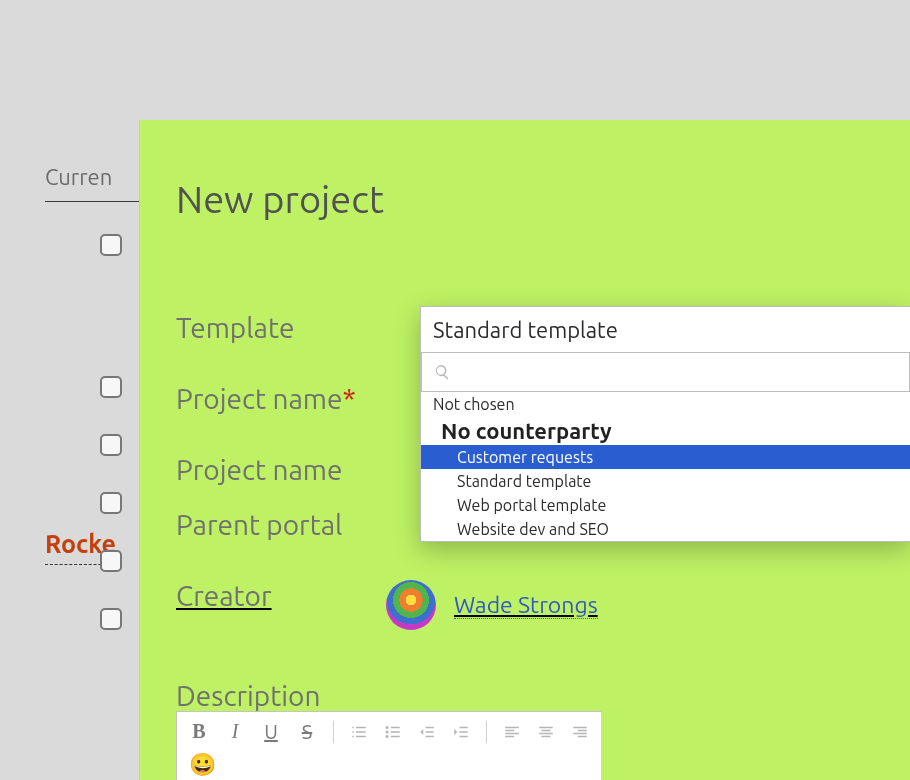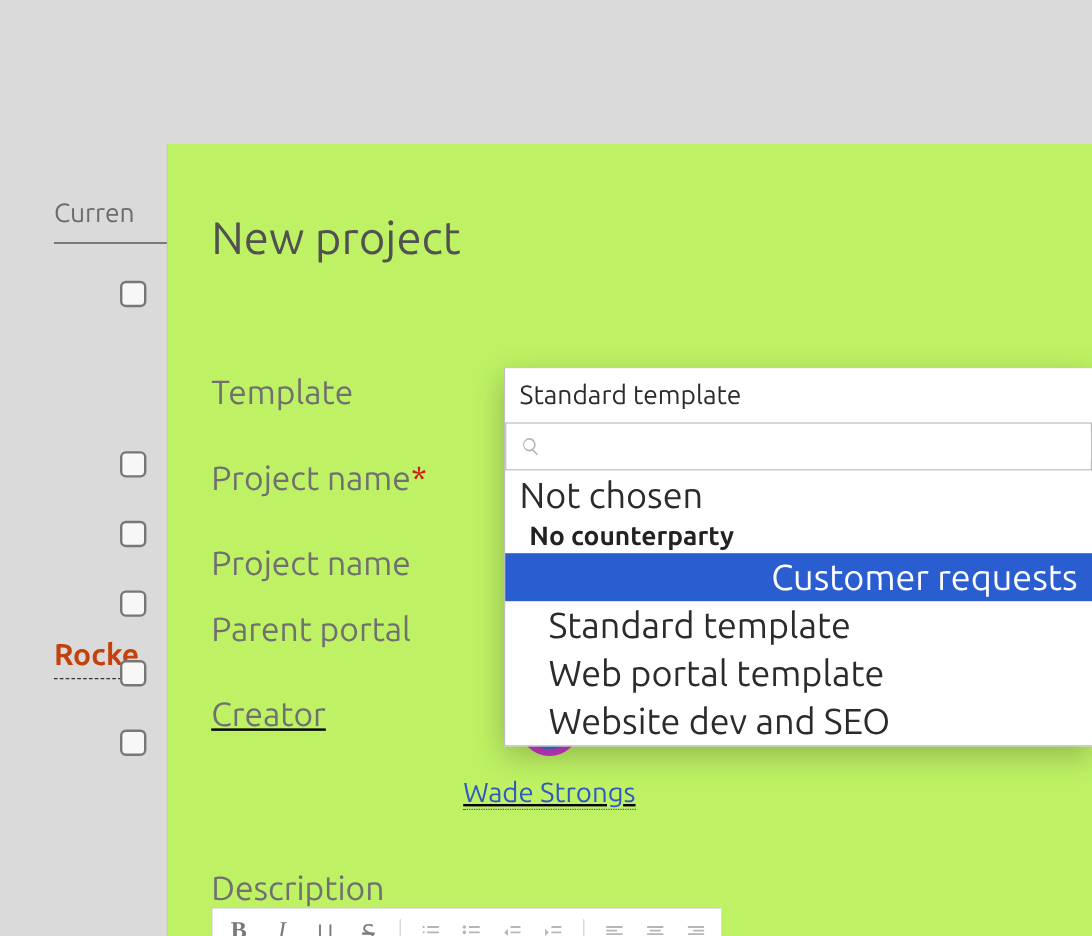--- a/index.html
+++ b/index.html
@@ -131,43 +131,41 @@
   opacity: .55;
 }
 .dd-search input {
   border: none;
   outline: none;
   font-size: 20px;
   width: 100%;
   padding: 0;
 }
 .dd-opt {
-  font-size: 30px;
+  font-size: 16px;
   color: #2b2b2b;
   padding: 3px 12px 3px 12px;
 }
 .dd-group {
   font-size: 22px;
   font-weight: 700;
   color: #222;
   padding: 2px 12px 2px 20px;
 }
 .dd-opt.nested { padding-left: 36px; }
 .dd-opt.selected {
   background: #2a5ed0;
   color: #fff;
-  text-align: right;
 }
 
 
 .creator-inline {
   display: flex;
   align-items: center;
   gap: 18px;
-  flex-direction: column;
 }
 .avatar {
   width: 50px; height: 50px;
   border-radius: 50%;
   background: radial-gradient(circle at 50% 40%, #ffdf3f 0 14%, #f07e2e 14% 30%, #4fb54c 30% 46%, #3d6fcf 46% 62%, #c639c6 62% 78%, #fff 78% 100%);
 }
 .creator-link {
   font-size: 23px;
   color: #3159c2;
   border-bottom: 1px dotted #3159c2;

